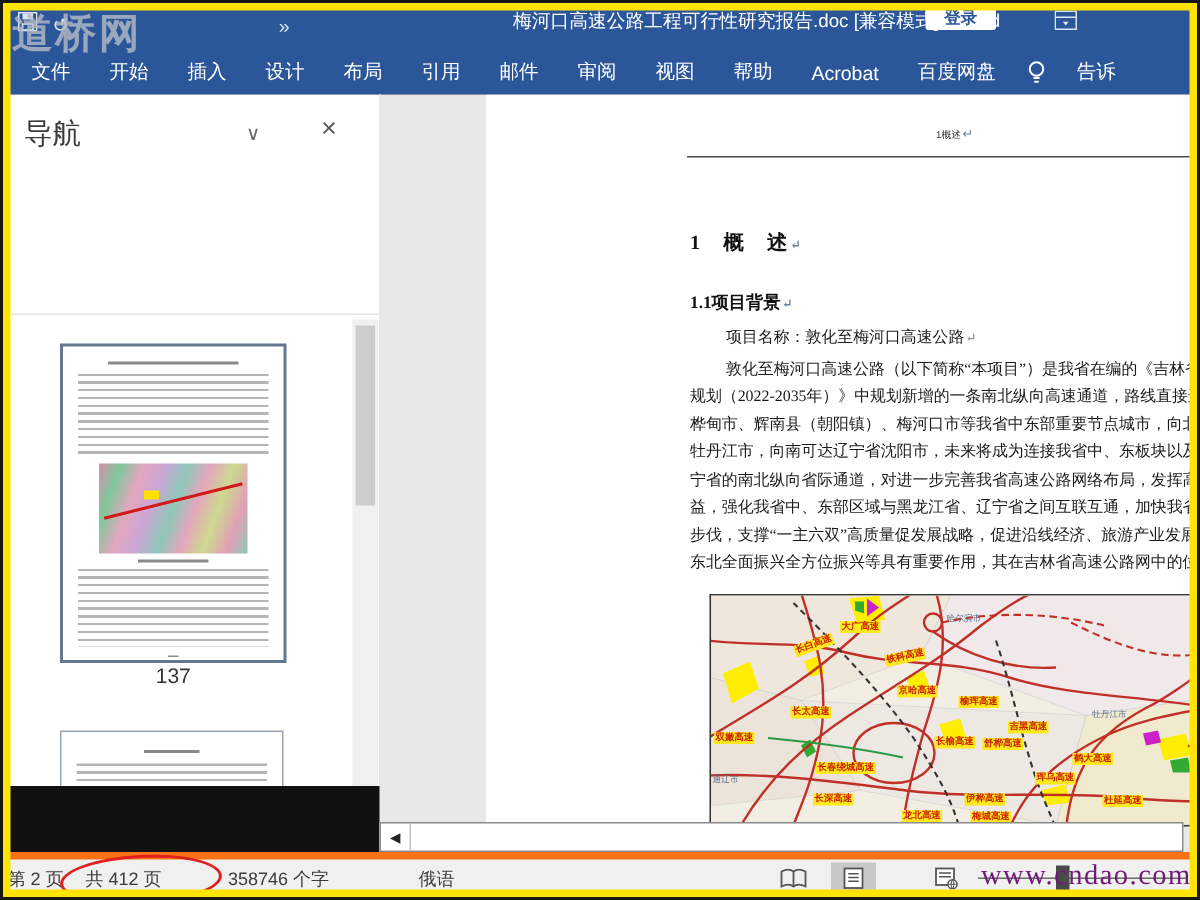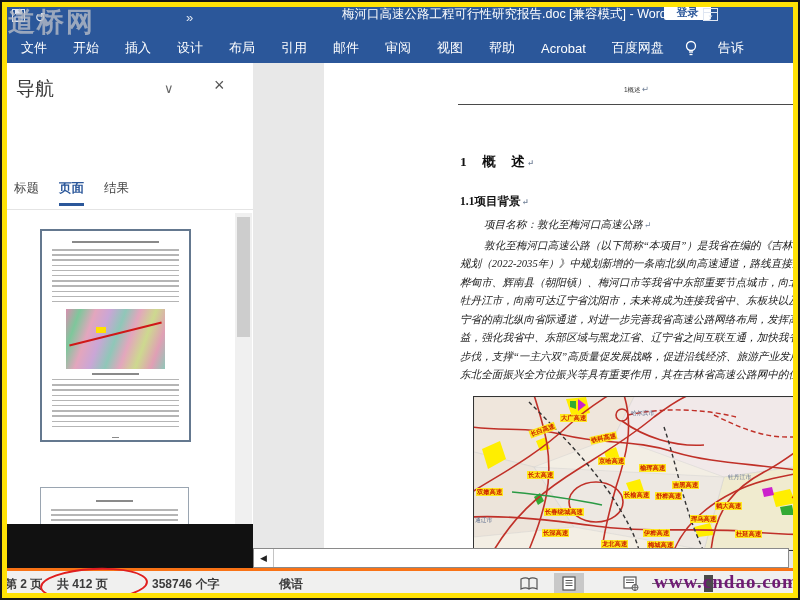--- a/index.html
+++ b/index.html
@@ -7,21 +7,21 @@
   body{width:800px;height:600px;position:relative;overflow:hidden;background:#111;
        font-family:"Liberation Sans","DejaVu Sans",sans-serif;}
   #stage{position:absolute;inset:0;}
 
   
   .topbar{position:absolute;left:2px;top:2px;width:796px;height:61px;background:#2b579a;}
   .qat{position:absolute;top:6px;left:10px;display:flex;align-items:center;gap:10px;color:#dfe6f2;}
   .win-title{position:absolute;left:340px;top:4px;width:300px;color:#ffffff;font-size:12.5px;
              white-space:nowrap;text-align:center;}
   .login-btn{position:absolute;left:615px;top:3px;width:47px;height:15px;background:#fff;border-radius:2px;
-             color:#2b579a;font-size:11px;line-height:15px;text-align:center;font-weight:bold;margin-left:47px;}
+             color:#2b579a;font-size:11px;line-height:15px;text-align:center;font-weight:bold;}
   .ribbon-opts{position:absolute;left:701px;top:5px;}
   .tabsrow{position:absolute;left:6px;top:31px;height:30px;display:flex;align-items:center;
            color:#fff;font-size:13px;white-space:nowrap;}
   .ribbon-tab{padding:0 13px;cursor:default;}
   .bulbwrap{padding:0 8px;display:flex;align-items:center;}
 
   
   .wm-top{position:absolute;left:8px;top:4px;font-family:"Liberation Serif","DejaVu Serif",serif;
           font-size:27px;font-weight:bold;color:#b6bcc6;opacity:.8;z-index:40;letter-spacing:2px;pointer-events:none;}
 
@@ -62,42 +62,42 @@
   .workspace{position:absolute;left:253px;top:63px;width:545px;height:505px;background:#e8e8e8;overflow:hidden;}
   .page{position:absolute;left:71px;top:0;width:474px;height:486px;background:#fff;}
   .doc-header{position:absolute;left:300px;top:21px;font-size:6.5px;color:#333;}
   .doc-header-line{position:absolute;left:134px;top:41px;width:340px;height:1px;background:#4a4a4a;}
   .doc-h1{position:absolute;left:136px;top:90px;font-size:13.5px;font-weight:600;color:#111;
           font-family:"Liberation Serif","DejaVu Serif",serif;letter-spacing:1px;}
   .doc-h2{position:absolute;left:136px;top:131px;font-size:11.5px;font-weight:600;color:#111;
           font-family:"Liberation Serif","DejaVu Serif",serif;}
   .doc-body{position:absolute;left:136px;top:153px;width:338px;
             font-family:"Liberation Serif","DejaVu Serif",serif;}
-  .docline{font-size:10.6px;line-height:18.5px;color:#1a1a1a;white-space:nowrap;font-style:italic;}
+  .docline{font-size:10.6px;line-height:18.5px;color:#1a1a1a;white-space:nowrap;}
   .docline.indent{text-indent:24px;}
   .docline.pgap{margin-top:2px;}
   .pilcrow{color:#6f7f96;font-size:8.5px;margin-left:1px;}
 
   
   .figure{position:absolute;left:149px;top:333px;width:389px;height:153px;border:1px solid #333;
           background:#f3eee4;overflow:hidden;}
   .figure svg{position:absolute;left:0;top:0;}
   .hwy{position:absolute;background:#ffe81e;color:#cc2200;font-size:6.3px;line-height:8px;
        padding:0 1px;white-space:nowrap;font-weight:bold;}
   .city{position:absolute;color:#5a6b8c;font-size:5.8px;line-height:7px;white-space:nowrap;}
 
   
   .hscroll{position:absolute;left:253px;top:548px;width:536px;height:20px;background:#fff;
            border:1px solid #8a8a8a;box-sizing:border-box;}
   .hscroll-left{position:absolute;left:0;top:0;width:19px;height:18px;border-right:1px solid #c4c4c4;
            color:#222;font-size:9px;line-height:18px;text-align:center;}
 
   
   .statusbar{position:absolute;left:2px;top:568px;width:796px;height:25px;background:#f0f0ef;
-             border-top:3px solid #f97316;font-size:12px;color:#3b3b3b;font-weight:bold;}
+             border-top:5px solid #f97316;font-size:12px;color:#3b3b3b;}
   .sb-item{position:absolute;top:5px;white-space:nowrap;}
   .sb-page{left:3px;}
   .sb-total{left:55px;}
   .sb-words{left:150px;}
   .sb-lang{left:277px;}
   .red-ellipse{position:absolute;left:38px;top:-3px;width:104px;height:29px;border:2.5px solid #e01f1f;
                border-radius:50%;transform:rotate(-3deg);z-index:5;pointer-events:none;}
   .viewbtn{position:absolute;top:2px;width:30px;height:21px;display:flex;align-items:center;justify-content:center;}
   .viewbtn.sel{background:#c8c8c8;}
   .zoomline{position:absolute;left:650px;top:12px;width:140px;height:1px;background:#6b6b6b;}
@@ -160,35 +160,31 @@
       </div>
   </div>
   <div class="wm-top">道桥网</div>
 
   <div class="navpane">
     <div class="nav-title">导航</div>
     <div class="nav-chevron">∨</div>
     <div class="nav-close">×</div>
 
 
-    <div class="nav-tabs" id="nav-tabs">
-        <div class="nav-tab">标题</div>
-        <div class="nav-tab active">页面</div>
-        <div class="nav-tab">结果</div>
-      </div>
     <div class="nav-sep"></div>
 
     <div class="thumb thumb1">
       <div class="t-titlebar" style="margin:10px 30px 0 30px;"></div>
       <div class="t-lines" style="margin:6px 10px 0 10px;height:56px;"></div>
       <div class="t-map" style="margin:4px 24px 0 24px;height:60px;"></div>
       <div class="t-titlebar" style="margin:4px 50px 0 50px;height:1.5px;"></div>
       <div class="t-lines" style="margin:4px 10px 0 10px;height:52px;"></div>
       <div class="t-titlebar" style="margin:6px 70px 0 70px;height:1.5px;"></div>
     </div>
+    <div class="thumb-caption">137</div>
 
     <div class="thumb thumb2">
       <div class="t-titlebar" style="margin:12px 55px 0 55px;height:1.5px;"></div>
       <div class="t-lines" style="margin:7px 10px 0 10px;height:20px;"></div>
       <div class="t-lines" style="margin:6px 10px 0 18px;height:34px;"></div>
     </div>
 
     <div class="nav-scroll">
       <div class="nav-scroll-thumb"></div>
     </div>

